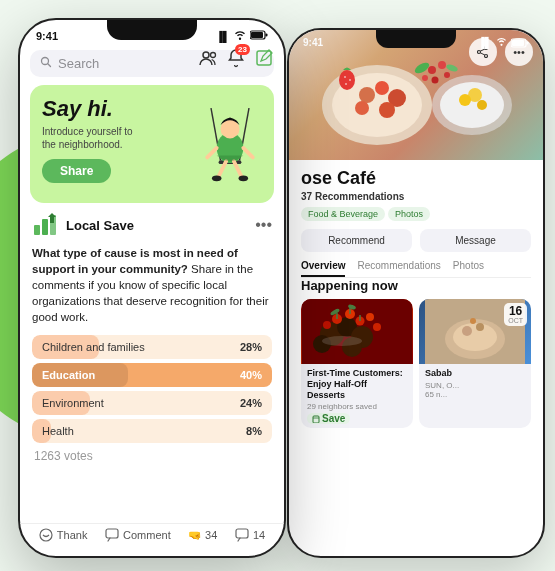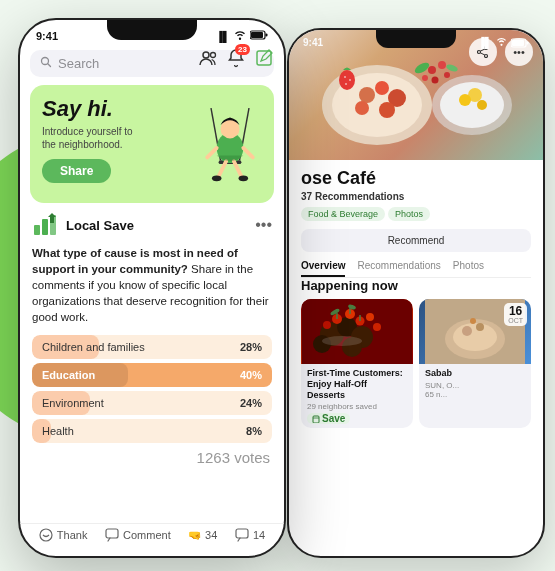--- a/index.html
+++ b/index.html
@@ -267,25 +267,24 @@
       font-size: 11px;
       color: #333;
       font-weight: 600;
     }
 
     .poll-item.active .poll-pct {
       color: #fff;
     }
 
     .votes-count {
-      font-size: 15px;
+      font-size: 12px;
       color: #999;
       margin-top: 6px;
       padding: 0 2px;
-      text-align: right;
     }
 
     
     .bottom-bar {
       position: absolute;
       bottom: 10px;
       left: 0;
       right: 0;
       display: flex;
       justify-content: space-around;
@@ -803,20 +802,21 @@
         <span> Recommendations</span>
       </div>
 
       <div class="tags-row">
         <span class="tag">Food &amp; Beverage</span>
         <span class="tag">Photos</span>
       </div>
 
       <div class="action-btns">
         <button class="action-btn">Recommend</button>
+        <button class="action-btn">Message</button>
       </div>
 
       <div class="tabs-row">
         <span class="tab active">Overview</span>
         <span class="tab">Recommendations</span>
         <span class="tab">Photos</span>
       </div>
 
       <div class="happening-title">Happening now</div>
 

